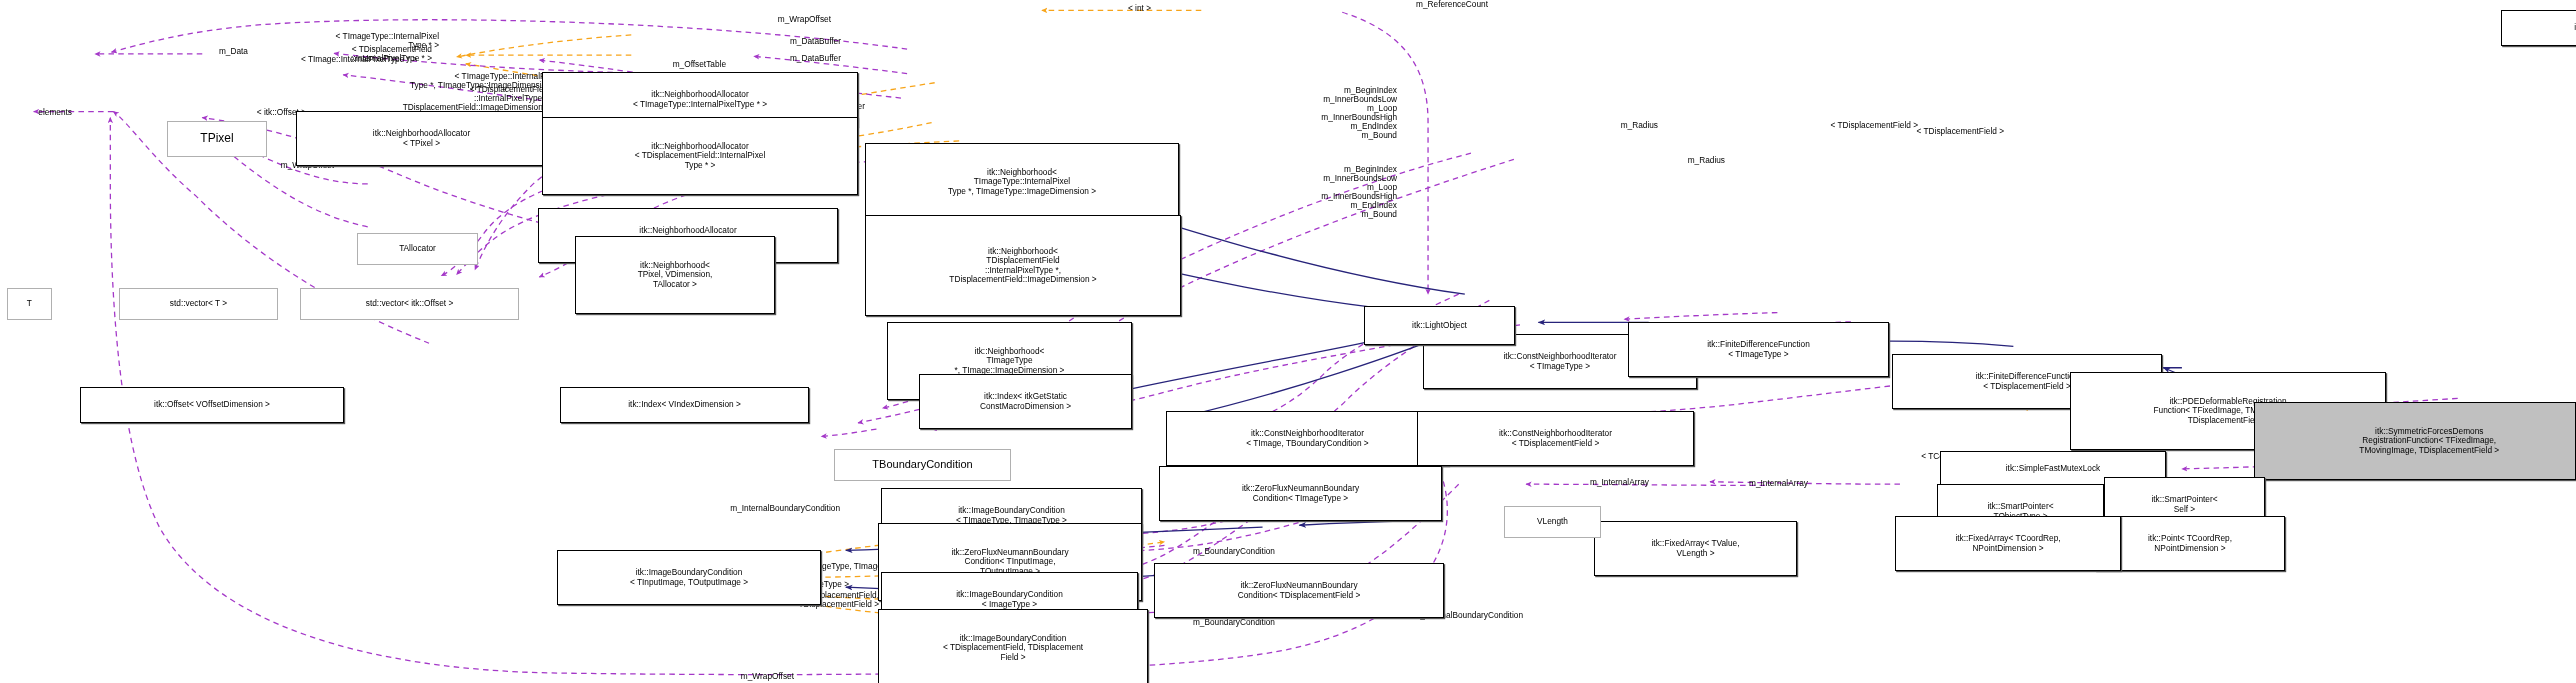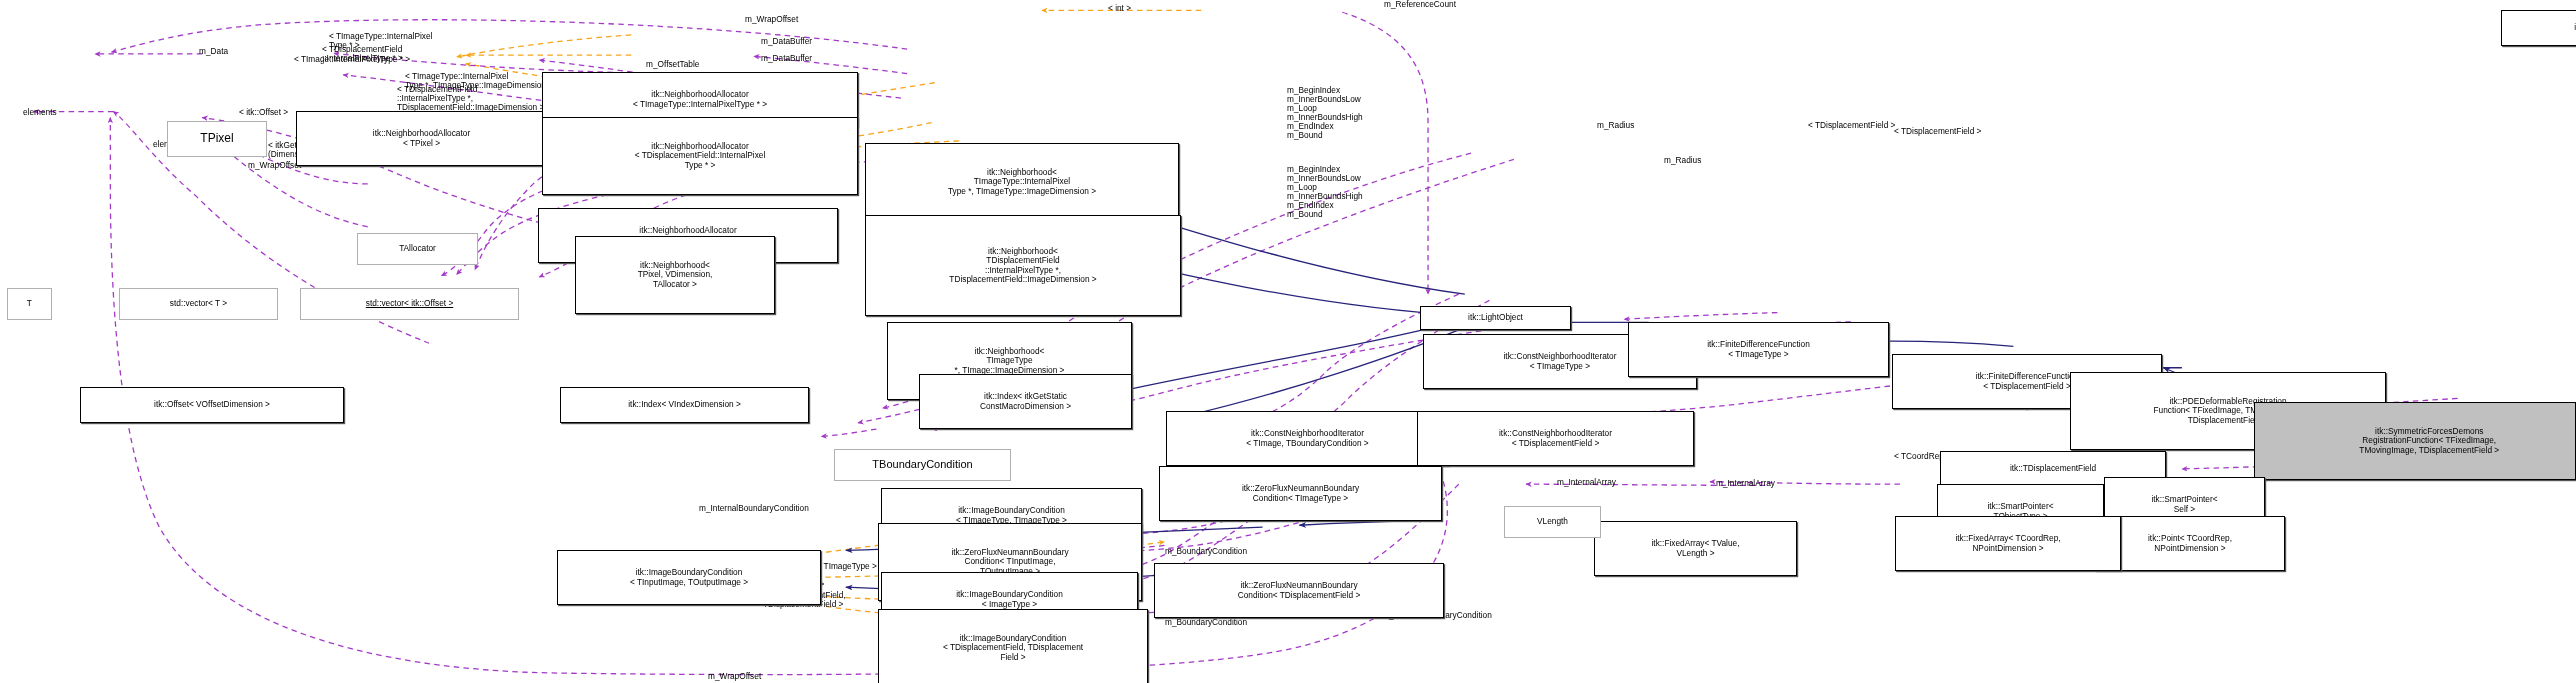--- a/index.html
+++ b/index.html
@@ -46,21 +46,21 @@
     background:#c0c0c0;
     border:0.6px solid #000000;
     box-shadow:1.2px 1.2px 0 #555555;
     padding-left:31px;
   }
   .lbl{
     position:absolute;
     font-size:8.3px;
     line-height:9px;
     color:#000000;
-    text-align:left;
+    text-align:right;
     white-space:pre;
     z-index:2;
     pointer-events:none;
   }
 </style>
 </head>
 <body>
 
 <div id="canvas">
 
@@ -203,21 +203,21 @@
   </div>
 
   <div class="node param" style="left: 6.7px; top: 288px; width: 45px; height: 32px; font-size: 8.3px;">
     <span>T</span>
   </div>
 
   <div class="node param" style="left: 119px; top: 288px; width: 159px; height: 32px; font-size: 8.3px;">
     <span>std::vector&lt; T &gt;</span>
   </div>
 
-  <div class="node param" style="left: 300px; top: 288px; width: 219px; height: 32px; font-size: 8.3px; text-decoration: underline;">
+  <div class="node param" style="left: 300px; top: 288px; width: 219px; height: 32px; font-size: 8.3px;">
     <span>std::vector&lt; itk::Offset &gt;</span>
   </div>
 
   <div class="node klass" style="left: 865px; top: 143px; width: 314px; height: 78px; font-size: 8.3px;">
     <span>itk::Neighborhood&lt;
 TImageType::InternalPixel
 Type *, TImageType::ImageDimension &gt;</span>
   </div>
 
   <div class="node klass" style="left: 865px; top: 215px; width: 316px; height: 101px; font-size: 8.3px;">
@@ -254,21 +254,21 @@
   <div class="node klass" style="left: 1417px; top: 411px; width: 277px; height: 55px; font-size: 8.3px;">
     <span>itk::ConstNeighborhoodIterator
 &lt; TDisplacementField &gt;</span>
   </div>
 
   <div class="node klass" style="left: 1423px; top: 334px; width: 274px; height: 55px; font-size: 8.3px;">
     <span>itk::ConstNeighborhoodIterator
 &lt; TImageType &gt;</span>
   </div>
 
-  <div class="node klass" style="left: 1420px; top: 306px; width: 151px; height: 24px; font-size: 8.3px;">
+  <div class="node klass" style="left: 1364px; top: 306px; width: 151px; height: 39px; font-size: 8.3px;">
     <span>itk::LightObject</span>
   </div>
 
   <div class="node klass" style="left: 1628px; top: 322px; width: 261px; height: 55px; font-size: 8.3px;">
     <span>itk::FiniteDifferenceFunction
 &lt; TImageType &gt;</span>
   </div>
 
   <div class="node klass" style="left: 1892px; top: 354px; width: 270px; height: 55px; font-size: 8.3px;">
     <span>itk::FiniteDifferenceFunction
@@ -281,21 +281,21 @@
 TDisplacementField &gt;</span>
   </div>
 
   <div class="node current" style="left: 2254px; top: 402px; width: 322px; height: 78px; font-size: 8.3px;">
     <span>itk::SymmetricForcesDemons
 RegistrationFunction&lt; TFixedImage,
 TMovingImage, TDisplacementField &gt;</span>
   </div>
 
   <div class="node klass" style="left: 1940px; top: 451px; width: 226px; height: 36px; font-size: 8.3px;">
-    <span>itk::TDisplacementField</span>
+    <span>itk::SimpleFastMutexLock</span>
   </div>
 
   <div class="node klass" style="left: 1937px; top: 484px; width: 167px; height: 55px; font-size: 8.3px;">
     <span>itk::SmartPointer&lt;
 TObjectType &gt;</span>
   </div>
 
   <div class="node klass" style="left: 2104px; top: 477px; width: 161px; height: 55px; font-size: 8.3px;">
     <span>itk::SmartPointer&lt;
 Self &gt;</span>

